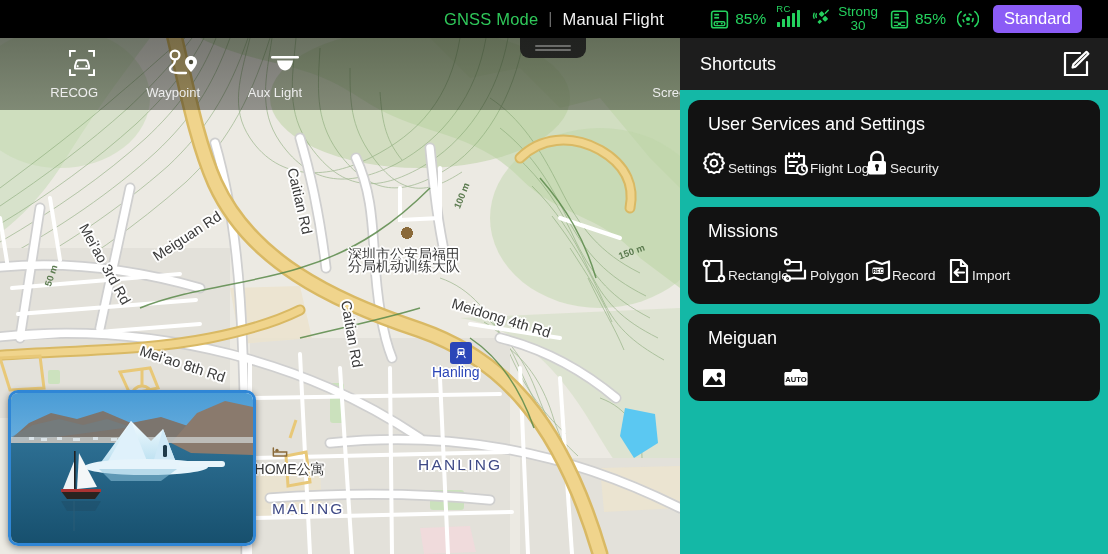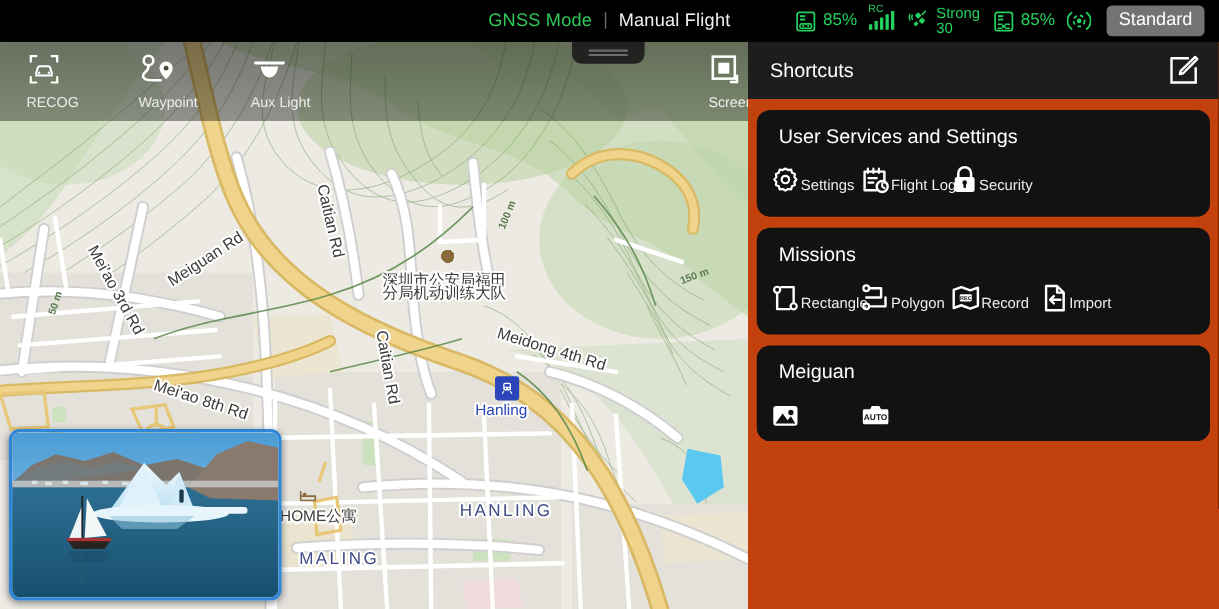--- a/index.html
+++ b/index.html
@@ -18,52 +18,52 @@
   }
   .sb-center {
     position: absolute; left: 0; right: 0; top: 0; height: 38px;
     display: flex; align-items: center; justify-content: center; gap: 10px;
   }
   .sb-gnss { color: #2fc85a; font-size: 16.5px; letter-spacing: .2px; }
   .sb-div { color: #6b6b6b; font-size: 16px; }
   .sb-flight { color: #f2f2f2; font-size: 16.5px; letter-spacing: .2px; }
 
   .sb-right {
-    position: absolute; right: 11px; top: 0; height: 38px;
+    position: absolute; right: 24px; top: 0; height: 38px;
     display: flex; align-items: center; gap: 11px; padding-right: 2px;
   }
   .sb-grp { display: flex; align-items: center; gap: 5px; }
   .sb-val { color: #24d15e; font-size: 15.5px; line-height: 1; }
   .sb-two { display: flex; flex-direction: column; line-height: 1.03; }
-  .sb-two span { color: #24d15e; font-size: 13.5px; }
+  .sb-two span { color: #24d15e; font-size: 13.5px; text-align: center; }
   .sb-rcwrap { position: relative; display: flex; align-items: flex-start; }
   .sb-rclabel {
     position: absolute; top: -9px; left: -1px;
     color: #24d15e; font-size: 9.5px; letter-spacing: .3px;
   }
   .bars { display: flex; align-items: flex-end; gap: 2px; height: 15px; }
   .bars i { width: 3px; background: #24d15e; display: block; border-radius: .5px; }
   .bars i:nth-child(1){height:5px}.bars i:nth-child(2){height:8px}
   .bars i:nth-child(3){height:11px}.bars i:nth-child(4){height:14px}
   .bars i:nth-child(5){height:17px}
   .sb-standard {
-    background: #737373; color: #fff; font-size: 16.5px;
+    background: #8b5cf6; color: #fff; font-size: 16.5px;
     padding: 4px 11px 5px; border-radius: 5px; margin-left: 3px;
   }
 
   
   .toolbar {
     position: absolute; left: 0; top: 38px; width: 1108px; height: 72px;
     z-index: 30; display: flex; align-items: flex-start;
     background: linear-gradient(to bottom, rgba(10,12,8,.52), rgba(10,12,8,.40));
   }
   .tb-left { display: flex; align-items: flex-start; padding-left: 24px; gap: 28px; }
   .tb-right { position: absolute; right: 14px; top: 0; display: flex; align-items: flex-start; gap: 20px; }
   .tb-item {
-    display: flex; flex-direction: column; align-items: flex-start;
+    display: flex; flex-direction: column; align-items: flex-end;
     width: 74px; padding-top: 8px; cursor: pointer;
   }
   .tb-item .ic { height: 34px; display: flex; align-items: center; justify-content: center; }
   .tb-item .lb { color: #ededed; font-size: 13px; margin-top: 5px; white-space: nowrap; }
   .tb-item.active .lb { color: #f5e03c; }
 
   
   .map {
     position: absolute; left: 0; top: 38px; width: 680px; height: 516px;
     overflow: hidden; background: #e9e6df; z-index: 10;
@@ -99,21 +99,21 @@
   .pip {
     position: absolute; left: 8px; top: 352px; width: 248px; height: 156px;
     border: 3px solid #2f86d6; border-radius: 10px; overflow: hidden; z-index: 22;
     box-shadow: 0 2px 7px rgba(0,0,0,.45);
   }
   .pip svg { display: block; }
 
   
   .panel {
     position: absolute; right: 0; top: 38px; width: 428px; height: 516px;
-    background: #c2410c; z-index: 35; overflow: hidden;
+    background: #14b8a6; z-index: 35; overflow: hidden;
   }
   .panel-head {
     height: 52px; background: #1d1d1d; display: flex; align-items: center;
     justify-content: space-between; padding: 0 18px 0 20px;
   }
   .panel-title { color: #fff; font-size: 18px; }
   .edit-btn { cursor: pointer; display: flex; }
   .panel-body { padding: 10px 8px 0 8px; }
   .card {
     background: #121212; border-radius: 12px; padding: 14px 0 16px 0;

